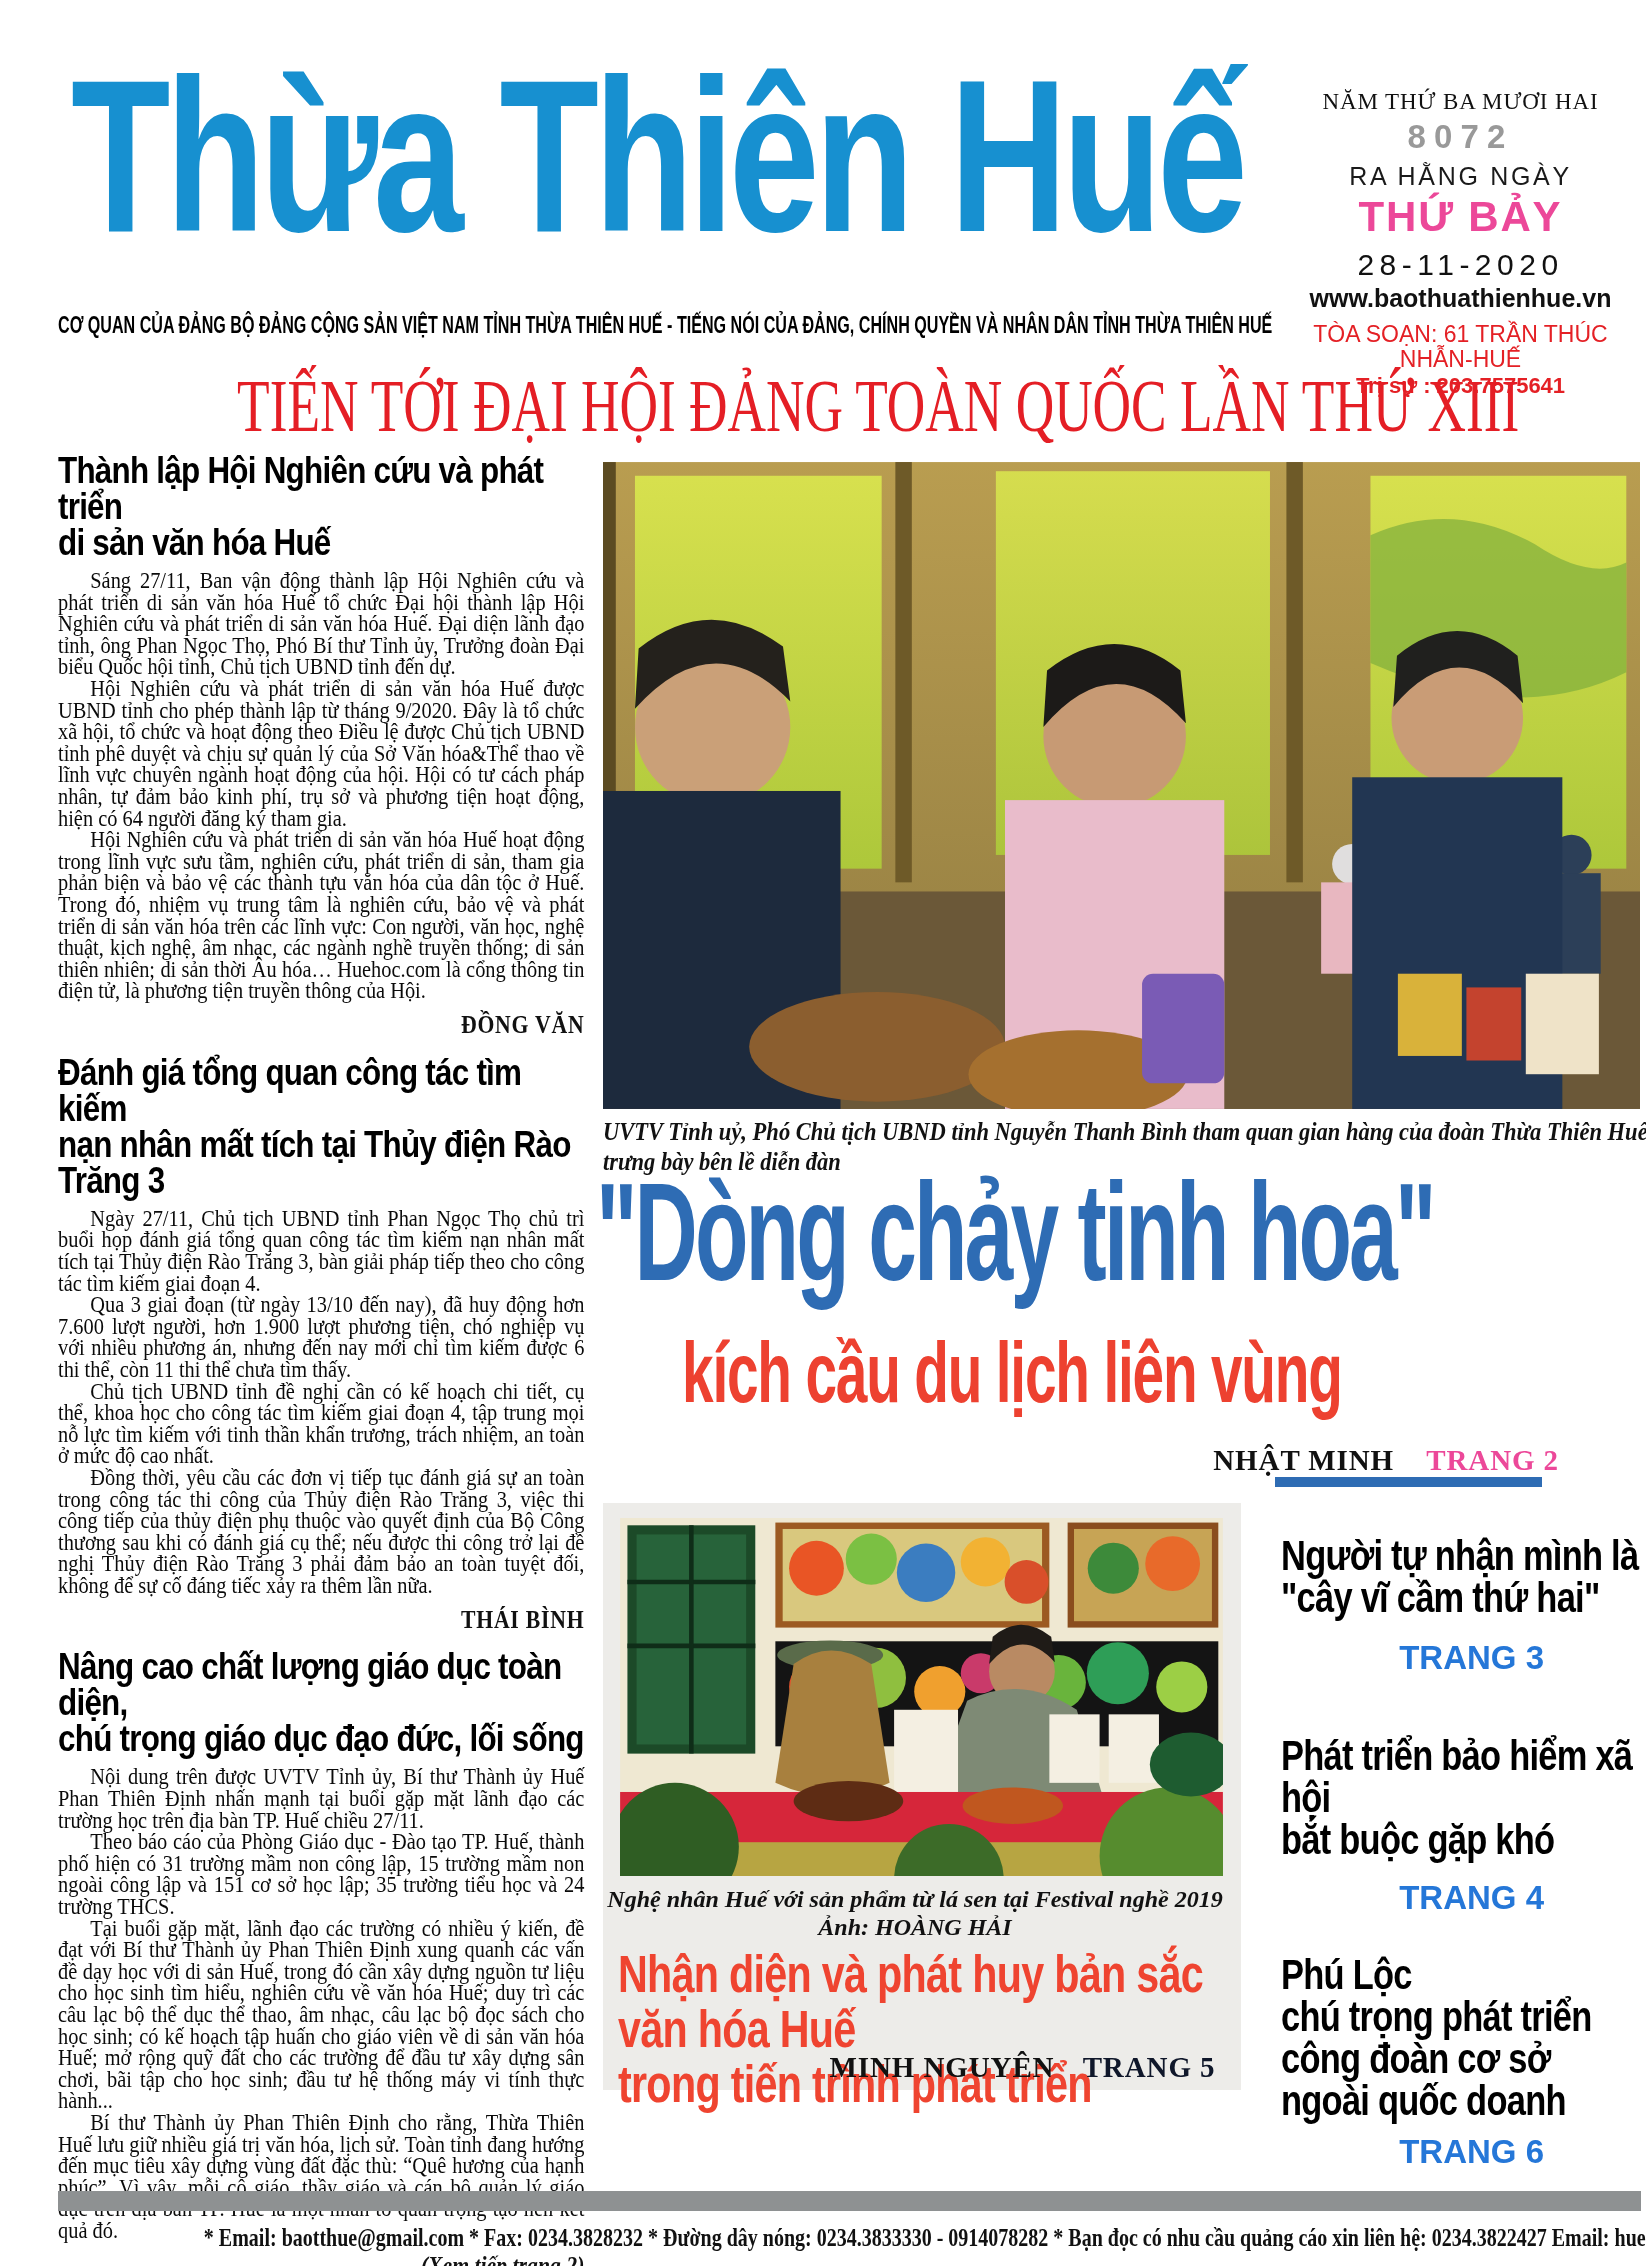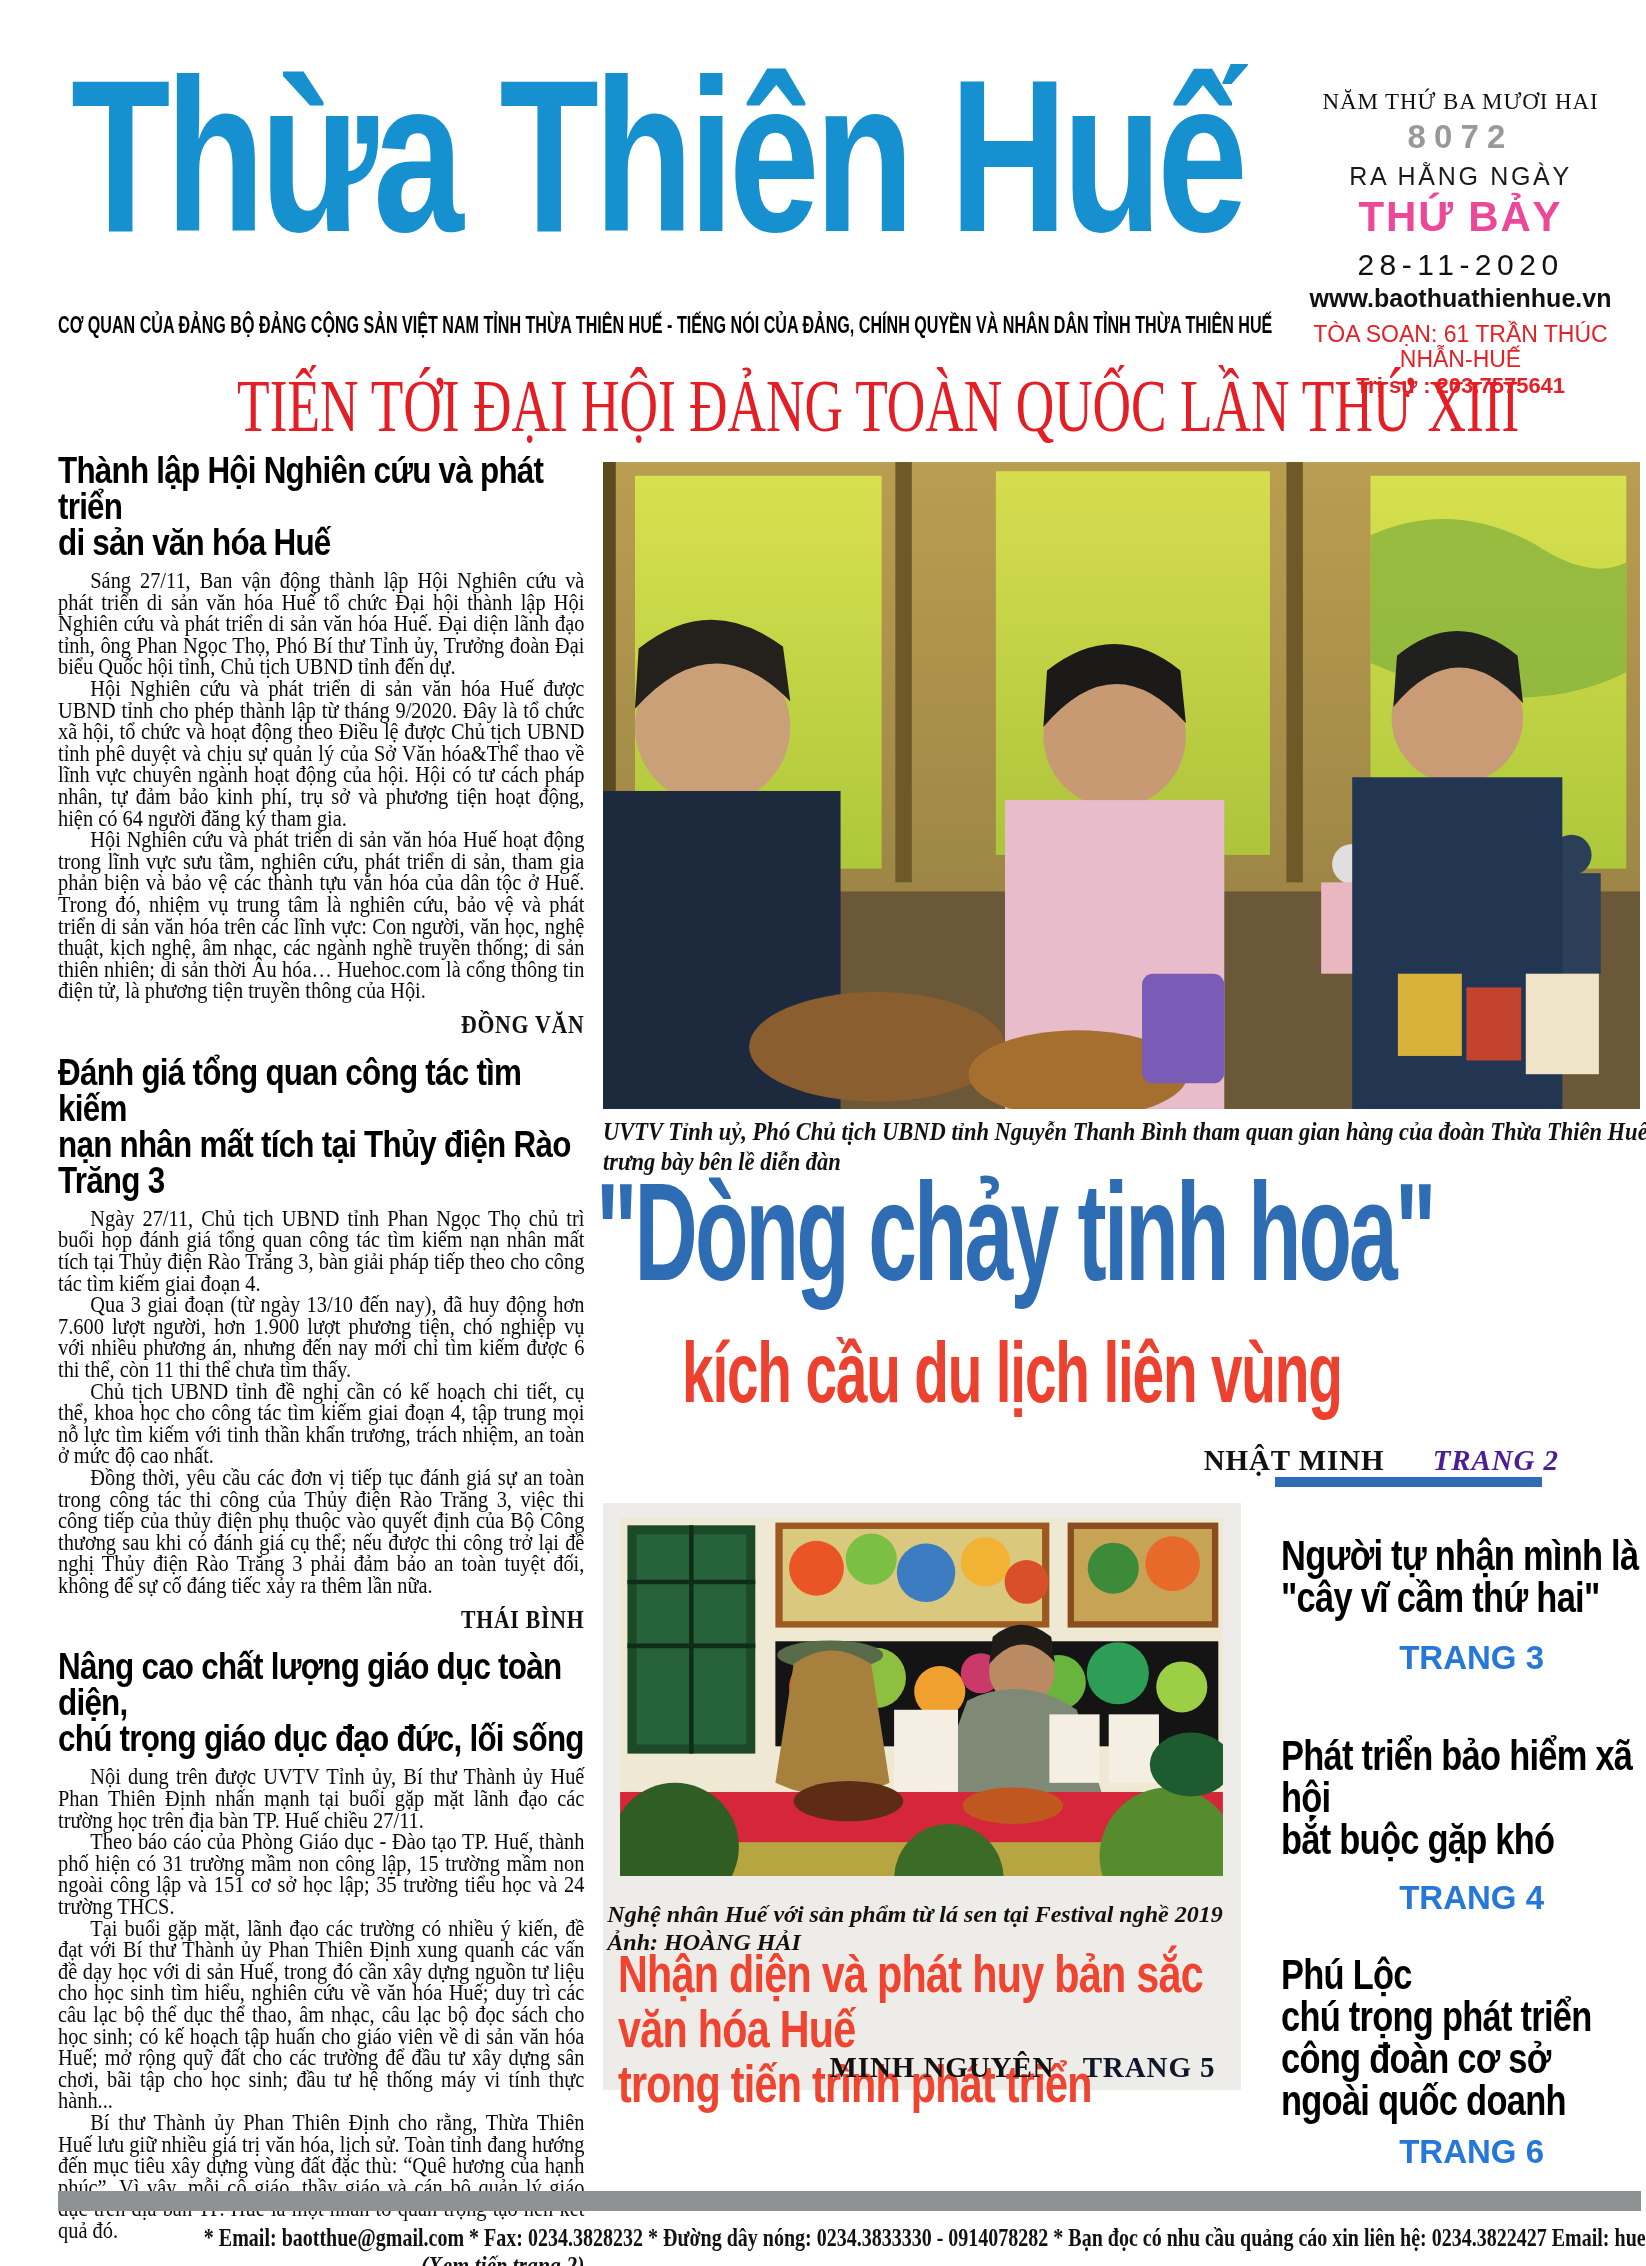--- a/index.html
+++ b/index.html
@@ -42,36 +42,36 @@
   .main-caption{left:603px;top:1117px;width:1170px;transform:scaleX(0.90);
     transform-origin:0 0;font-weight:bold;font-style:italic;font-size:25px;line-height:30px;}
   .headline-quote{left:596px;top:1157px;font-family:"Liberation Sans",sans-serif;
     font-weight:bold;font-size:139px;line-height:1.08;color:#2e6cb4;white-space:nowrap;
     letter-spacing:-4.6px;transform:scaleX(0.63);transform-origin:0 0;}
   .headline-sub{left:682px;top:1327px;font-family:"Liberation Sans",sans-serif;
     font-weight:bold;font-size:86px;line-height:1.05;color:#ed4130;white-space:nowrap;
     letter-spacing:-1.8px;transform:scaleX(0.66);transform-origin:0 0;}
   .main-byline-row{left:603px;top:1444px;width:956px;text-align:right;
     font-weight:bold;font-size:29px;letter-spacing:0.9px;}
-  .main-byline-row .pg{color:#4c1d95;margin-left:40px;font-style:italic;}
+  .main-byline-row .pg{color:#ec4899;margin-left:24px;}
   .blue-bar{left:1275px;top:1477px;width:267px;height:10px;background:#2e6cb4;}
   
   .right-col{left:1281px;top:1535px;width:364px;}
   .teaser-title{font-family:"Liberation Sans",sans-serif;font-weight:bold;
     font-size:42px;line-height:42px;color:#000;letter-spacing:-0.9px;width:444px;
     transform:scaleX(0.82);transform-origin:0 0;}
   .teaser-ref{font-family:"Liberation Sans",sans-serif;font-weight:bold;
     font-size:33px;color:#2577d8;text-align:right;padding-right:101px;letter-spacing:0px;}
   .gap1{margin-top:20px;} .gap2{margin-top:58px;} .gap3{margin-top:18.3px;}
   .gap4{margin-top:37px;} .gap5{margin-top:11px;}
   
   .feature-box{left:603px;top:1503px;width:638px;height:587px;background:#edece9;}
   .feature-photo{position:absolute;left:17.4px;top:14.6px;width:603px;height:358px;}
-  .feature-cap{position:absolute;right:18.3px;top:382px;text-align:left;
-    font-weight:bold;font-style:italic;font-size:24px;line-height:28px;margin-top:15px;}
+  .feature-cap{position:absolute;right:18.3px;top:382px;text-align:center;
+    font-weight:bold;font-style:italic;font-size:24px;line-height:28px;}
   .feature-headline{position:absolute;left:14.6px;top:444px;
     font-family:"Liberation Sans",sans-serif;font-weight:bold;font-size:51px;
     line-height:55px;color:#ef4430;letter-spacing:-0.9px;width:769px;
     transform:scaleX(0.81);transform-origin:0 0;}
   .feature-byline-row{position:absolute;right:25.6px;top:548px;font-weight:bold;
     font-size:29px;letter-spacing:0.9px;}
   .feature-byline-row .pg{color:#0f172a;margin-left:20px;}
   
   .gray-bar{left:58px;top:2191px;width:1583px;height:20px;background:#8e9192;}
   .footer-wrap{left:0;top:2224px;width:1647px;text-align:center;}

